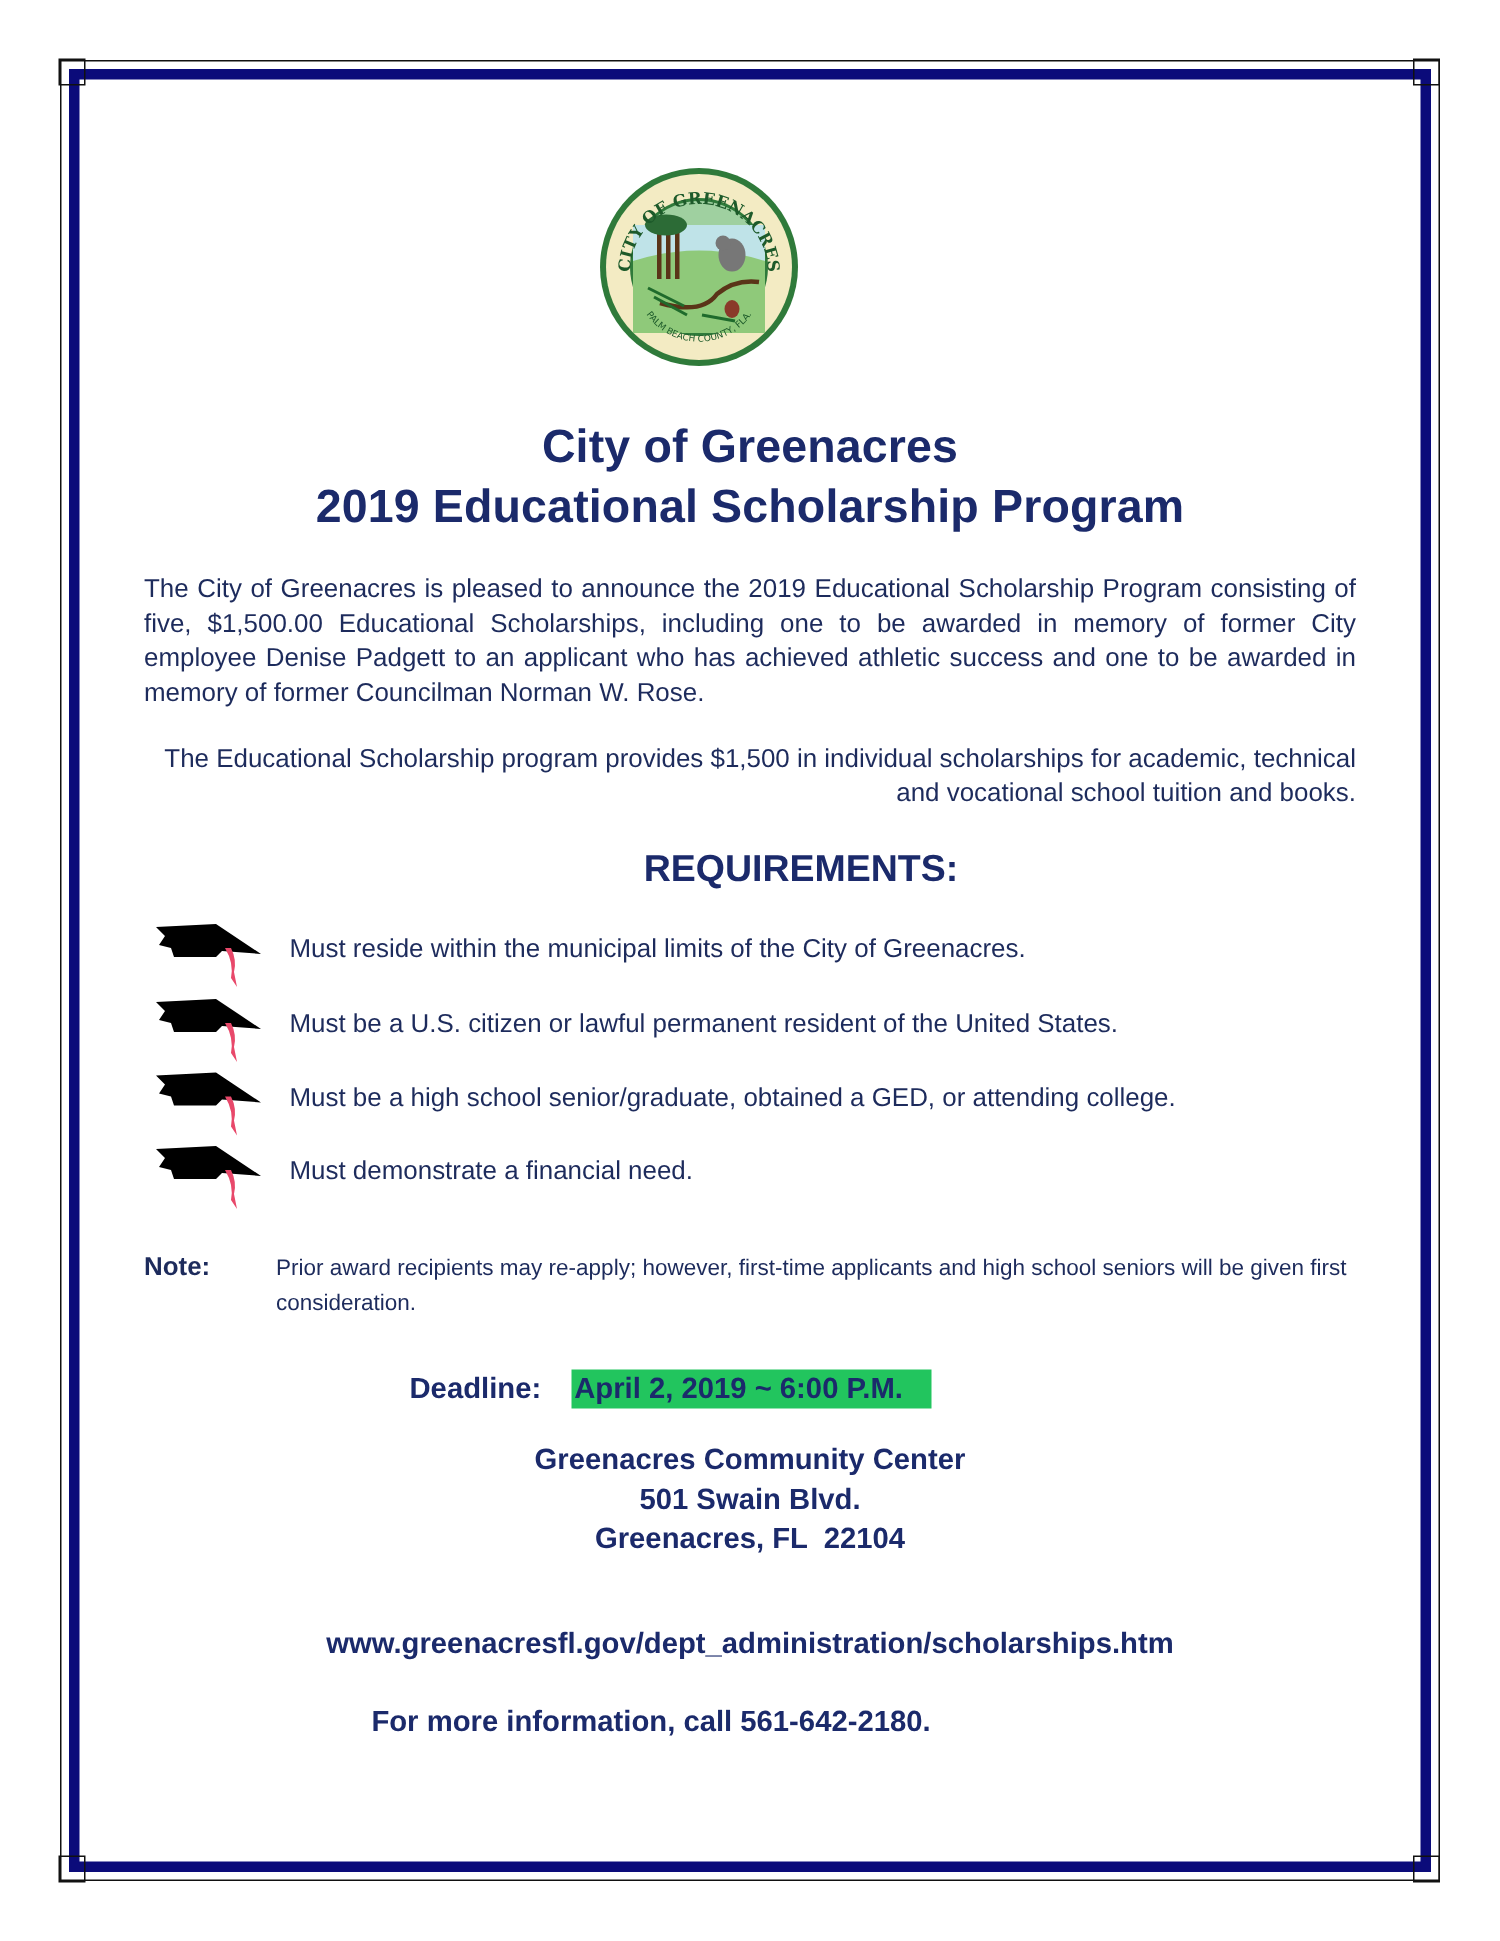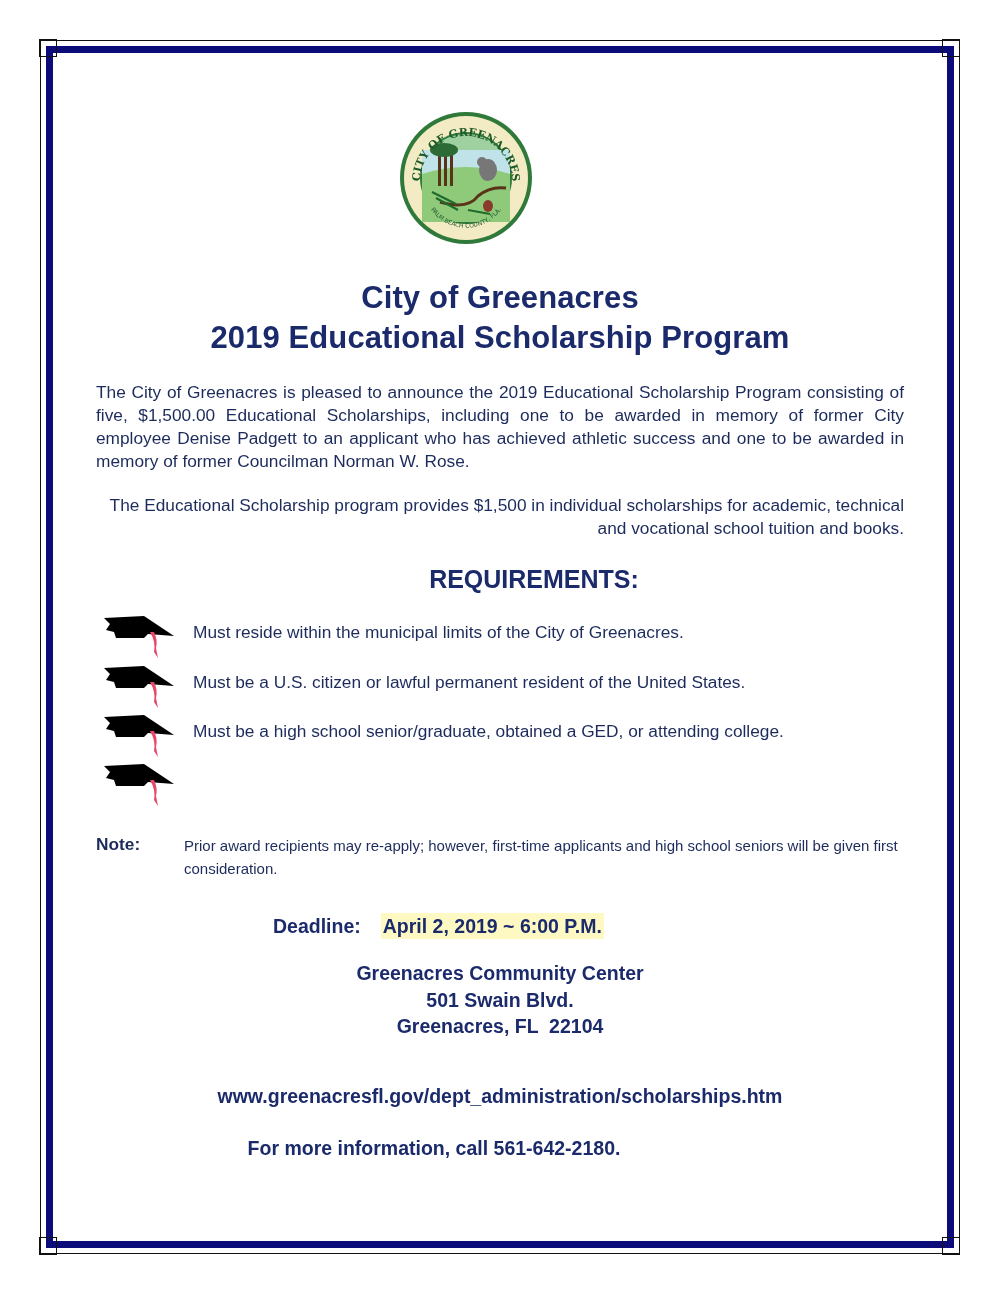--- a/index.html
+++ b/index.html
@@ -29,21 +29,21 @@
                    font-weight: bold; font-size: 25px; color: #1b2a6b; margin-left: 34px; }
 
     .req-item { position: absolute; left: 100px; width: 800px; height: 50px; }
     .req-item .cap { position: absolute; left: 0; top: 0; width: 80px; height: 50px; }
     .req-item .txt { position: absolute; left: 93px; top: 10px; font-size: 17.3px; color: #1d2b5c; white-space: nowrap; }
 
     .note-label { position: absolute; left: 96px; top: 834px; font-weight: bold; font-size: 17.3px; color: #1d2b5c; }
     .note-text { position: absolute; left: 184px; top: 834px; width: 722px; font-size: 15px; line-height: 23px; color: #1d2b5c; }
 
     .deadline { position: absolute; top: 915px; left: 273px; font-weight: bold; font-size: 19.5px; color: #1b2a6b; white-space: nowrap; }
-    .deadline .hl { background: #fef9c3; padding: 2px 2px 2px 2px; margin-left: 20px; }
+    .deadline .hl { background: #22c55e; padding: 2px 19px 2px 2px; margin-left: 20px; }
 
     .apps { position: absolute; left: 0; width: 1000px; text-align: center; font-weight: bold; font-size: 19.5px;
             line-height: 26.5px; color: #1b2a6b; }
     .apps.a1 { top: 960px; }
 
     .url { position: absolute; left: 0; width: 1000px; top: 1085px; text-align: center; font-weight: bold;
            font-size: 19.5px; color: #1b2a6b; }
     .phone { position: absolute; left: 0; width: 868px; top: 1137px; text-align: center; font-weight: bold;
              font-size: 19.5px; color: #1b2a6b; }
   </style>
@@ -116,20 +116,21 @@
     <path d="M4 6 L44 4 L74 24 L48 22 L44 26 L16 26 L14 20 L6 18 L10 12 Z" fill="#000"></path>
     <path d="M50 20 Q56 30 54 40 L58 46 L56 36 Q58 28 54 20 Z" fill="#e8486a"></path>
   </svg>
   <span class="txt">Must be a high school senior/graduate, obtained a GED, or attending college.</span>
 </div>
 <div class="req-item" style="top:760px;">
   <svg class="cap" viewBox="0 0 80 50">
     <path d="M4 6 L44 4 L74 24 L48 22 L44 26 L16 26 L14 20 L6 18 L10 12 Z" fill="#000"></path>
     <path d="M50 20 Q56 30 54 40 L58 46 L56 36 Q58 28 54 20 Z" fill="#e8486a"></path>
   </svg>
+  <span class="txt">Must demonstrate a financial need.</span>
 </div>
 
 <div class="note-label">Note:</div>
 <div class="note-text">Prior award recipients may re-apply; however, first-time applicants and high school seniors will be given first consideration.</div>
 
 <div class="deadline">
   <span>Deadline:</span><span class="hl">April 2, 2019 ~ 6:00 P.M.</span>
 </div>
 
 <div class="apps a1">

